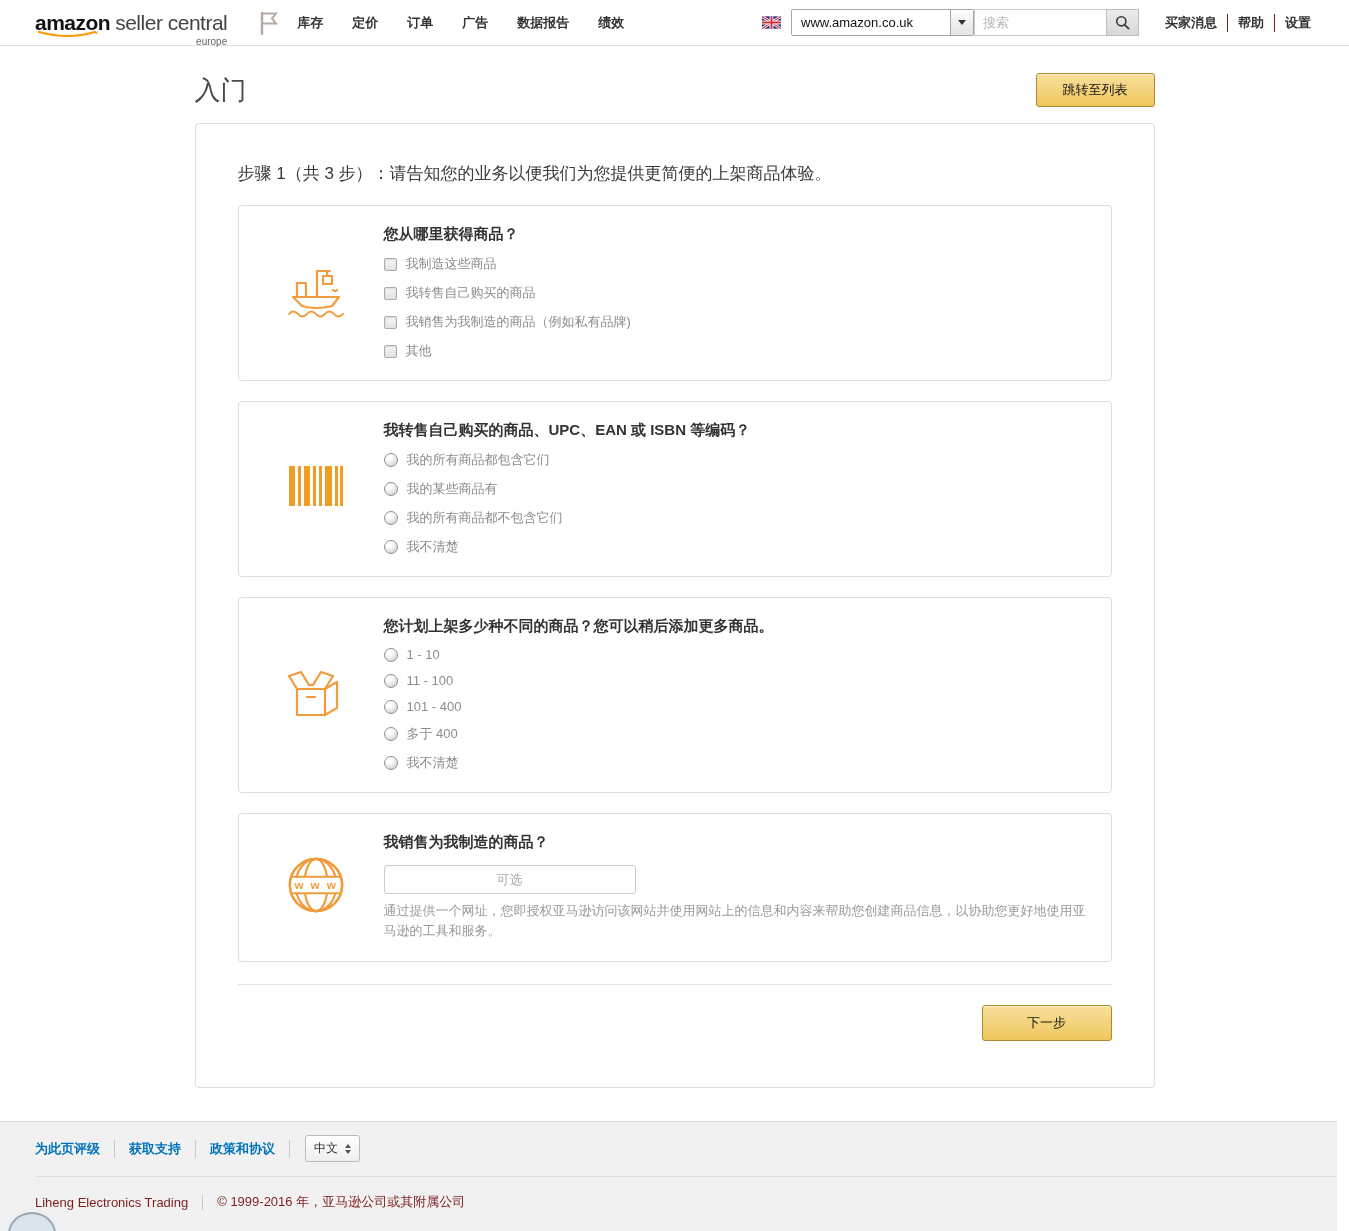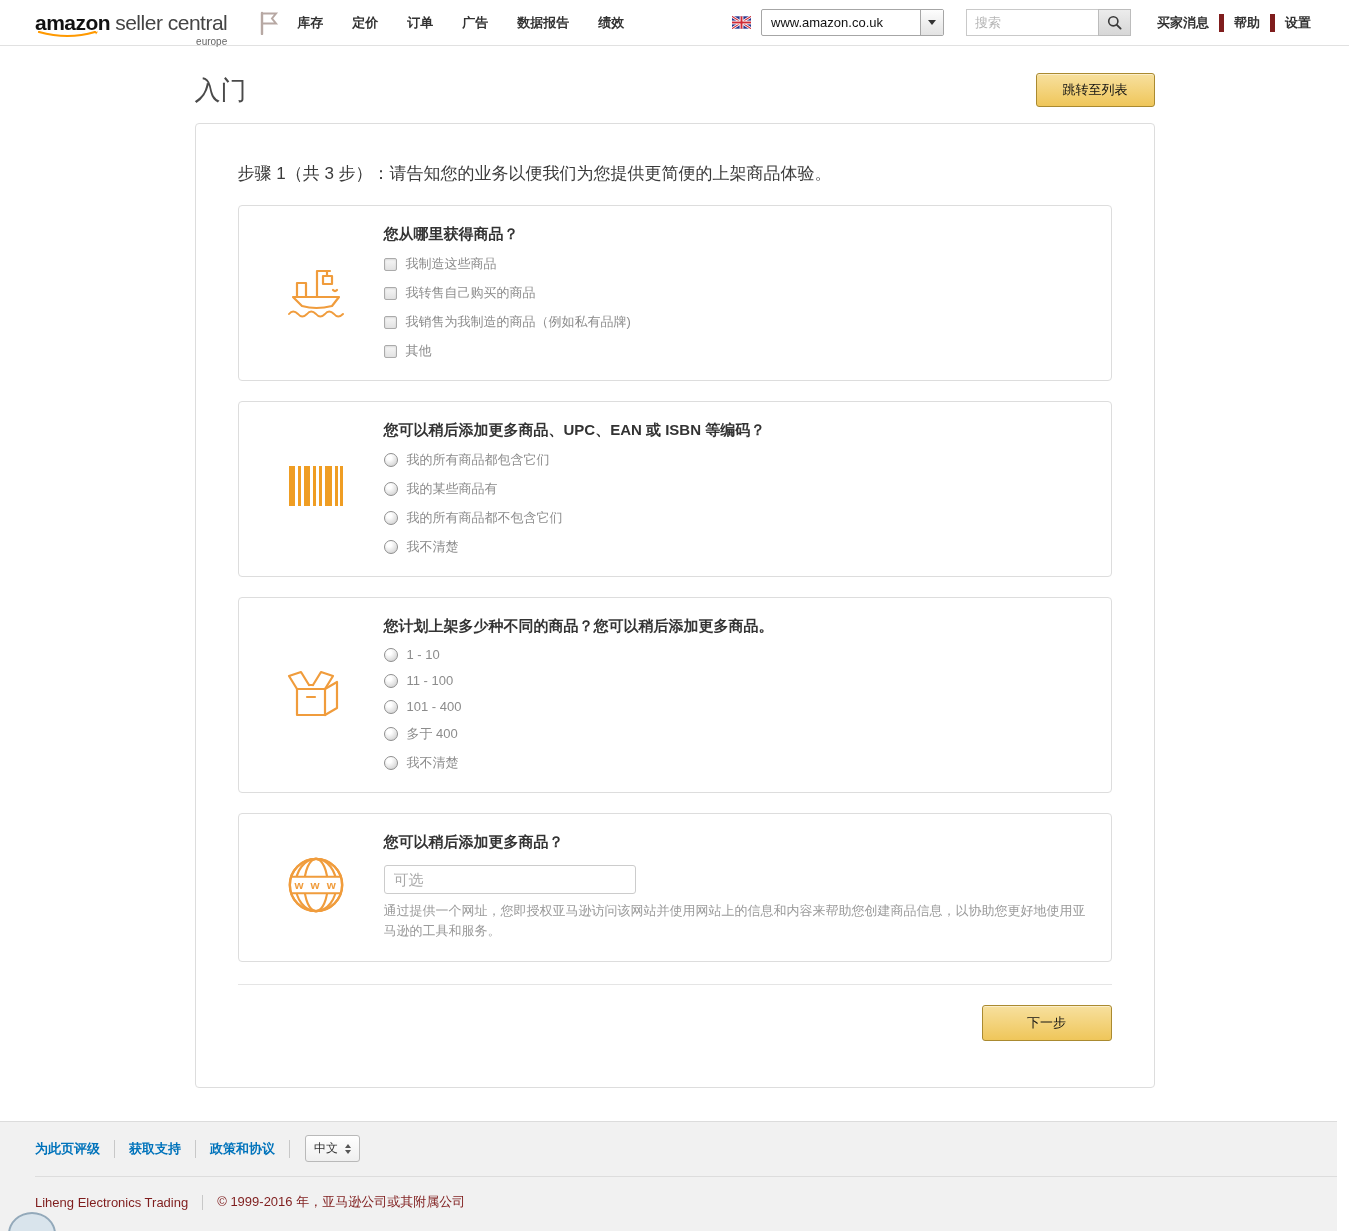--- a/index.html
+++ b/index.html
@@ -27,33 +27,33 @@
   .mkt-select {
     display:flex; align-items:stretch; height:27px; border:1px solid #a6a6a6;
     background:#fff; border-radius:2px; cursor:pointer; width:183px;
   }
   .mkt-value { flex:1; font-size:13px; color:#111; display:flex; align-items:center; padding:0 9px; }
   .mkt-arrow-box {
     width:23px; border-left:1px solid #a6a6a6; display:flex; align-items:center; justify-content:center;
     background:linear-gradient(#fdfdfd,#e3e3e3);
   }
   .tri-down-big { width:0; height:0; border-left:4px solid transparent; border-right:4px solid transparent; border-top:5px solid #333; }
-  .search-wrap { display:flex; margin-left:22px; }
+  .search-wrap { display:flex; }
   .search-input {
     width:132px; height:27px; border:1px solid #c9c9c9; border-right:none; padding:0 8px;
     font-size:13px; color:#333; outline:none; font-family:inherit; background:#fff;
   }
   .search-input::placeholder { color:#b5b5b5; }
   .search-btn {
     width:33px; height:27px; border:1px solid #bcbcbc; background:linear-gradient(#ececec,#d7d7d7);
     display:flex; align-items:center; justify-content:center; cursor:pointer;
   }
   .top-links { display:flex; align-items:center; margin-left:16px; }
   .top-link { font-size:13px; font-weight:bold; color:#333; cursor:pointer; padding:0 10px; white-space:nowrap; }
-  .top-link:not(:last-child) { border-right:5px solid #7f1d1d; }
+  .top-link:not(:last-child) { border-right:1px solid #7f1d1d; }
 
   
   .page-head { width:960px; margin:28px auto 0; display:flex; justify-content:space-between; align-items:center; height:32px; }
   .page-title { font-size:26px; color:#4a4a4a; font-weight:normal; }
   .gold-btn {
     background:linear-gradient(#f7e09e,#efc65a); border:1px solid #aa8a30; border-radius:3px;
     color:#111; font-size:13px; padding:7px 26px; cursor:pointer;
     box-shadow:inset 0 1px 0 rgba(255,255,255,.45); font-family:inherit;
   }
 
@@ -73,21 +73,21 @@
     width:13px; height:13px; flex:none; border:1px solid #ababab; border-radius:2px;
     background:linear-gradient(#f7f7f7,#e2e2e2); box-shadow:inset 0 1px 2px rgba(0,0,0,.12);
   }
   .radio {
     width:14px; height:14px; flex:none; border-radius:50%; border:1px solid #8f8f8f;
     background:radial-gradient(circle at 35% 30%, #ffffff 20%, #d8d8d8 75%, #bdbdbd 100%);
     box-shadow:inset 0 1px 1px rgba(255,255,255,.7);
   }
   .url-input {
     width:252px; height:29px; border:1px solid #ccc; border-radius:3px; margin-top:9px;
-    font-size:15px; padding:0 9px; color:#333; outline:none; font-family:inherit;
+    font-size:13px; padding:0 9px; color:#333; outline:none; font-family:inherit;text-align:center;
   }
   .url-input::placeholder { color:#a9a9a9; }
   .help-text { font-size:13px; color:#9a9a9a; line-height:20px; margin-top:7px; }
 
   .panel-footer { border-top:1px solid #e5e5e5; margin-top:22px; padding-top:20px; text-align:right; }
   .next-btn { min-width:130px; padding:8px 0; font-size:13px; }
 
   
   .footer {
     position:absolute; left:0; right:12px; top:1121px; height:110px;
@@ -227,21 +227,21 @@
         <rect x="9" y="0" width="3" height="40"></rect>
         <rect x="15" y="0" width="6" height="40"></rect>
         <rect x="24" y="0" width="3" height="40"></rect>
         <rect x="30" y="0" width="3" height="40"></rect>
         <rect x="36" y="0" width="7" height="40"></rect>
         <rect x="46" y="0" width="3" height="40"></rect>
         <rect x="51" y="0" width="3" height="40"></rect>
       </svg>
     </div>
     <div class="card-body">
-      <div class="card-title">您可以稍后添加更多商品、UPC、EAN 或 ISBN 等编码？</div>
+      <div class="card-title">我转售自己购买的商品、UPC、EAN 或 ISBN 等编码？</div>
       <div class="option">
         <span class="radio"></span>
         <span class="option-label">我的所有商品都包含它们</span>
       </div>
       <div class="option">
         <span class="radio"></span>
         <span class="option-label">我的某些商品有</span>
       </div>
       <div class="option">
         <span class="radio"></span>
@@ -296,21 +296,21 @@
         <circle cx="32" cy="32" r="27" fill="none" stroke="#F09C3C" stroke-width="2.4"></circle>
         <ellipse cx="32" cy="32" rx="12" ry="27" fill="none" stroke="#F09C3C" stroke-width="2.2"></ellipse>
         <ellipse cx="32" cy="32" rx="21" ry="27" fill="none" stroke="#F09C3C" stroke-width="2.2"></ellipse>
         <rect x="7" y="23.5" width="50" height="17" fill="#ffffff"></rect>
         <circle cx="32" cy="32" r="27" fill="none" stroke="#F09C3C" stroke-width="2.4"></circle>
         <path d="M7 23.5 H57 M7 40.5 H57" stroke="#F09C3C" stroke-width="2.2" fill="none"></path>
         <text x="32" y="36.5" text-anchor="middle" fill="#F09C3C" font-size="12" font-weight="bold" letter-spacing="2">w w w</text>
       </svg>
     </div>
     <div class="card-body">
-      <div class="card-title">您可以稍后添加更多商品？</div>
+      <div class="card-title">我销售为我制造的商品？</div>
       <input class="url-input" type="text" placeholder="可选" style="">
       <div class="help-text">通过提供一个网址，您即授权亚马逊访问该网站并使用网站上的信息和内容来帮助您创建商品信息，以协助您更好地使用亚马逊的工具和服务。</div>
     </div>
   </div>
 
   <div class="panel-footer">
     <button class="gold-btn next-btn">下一步</button>
   </div>
 </div>
 

